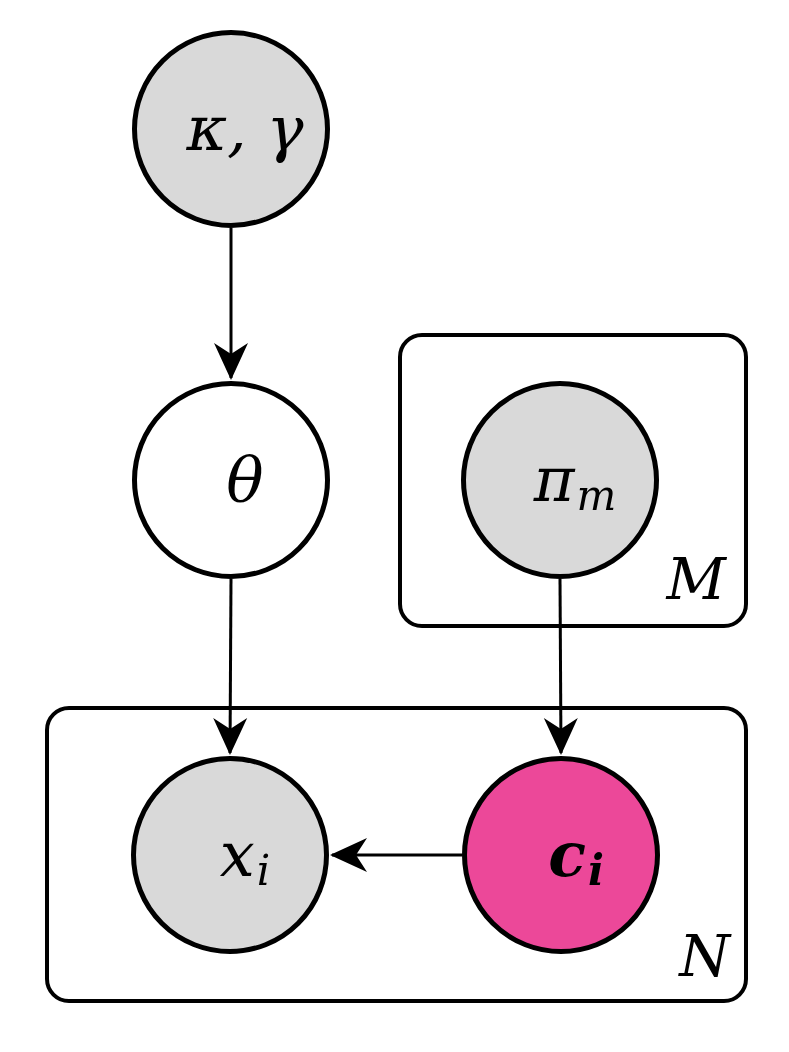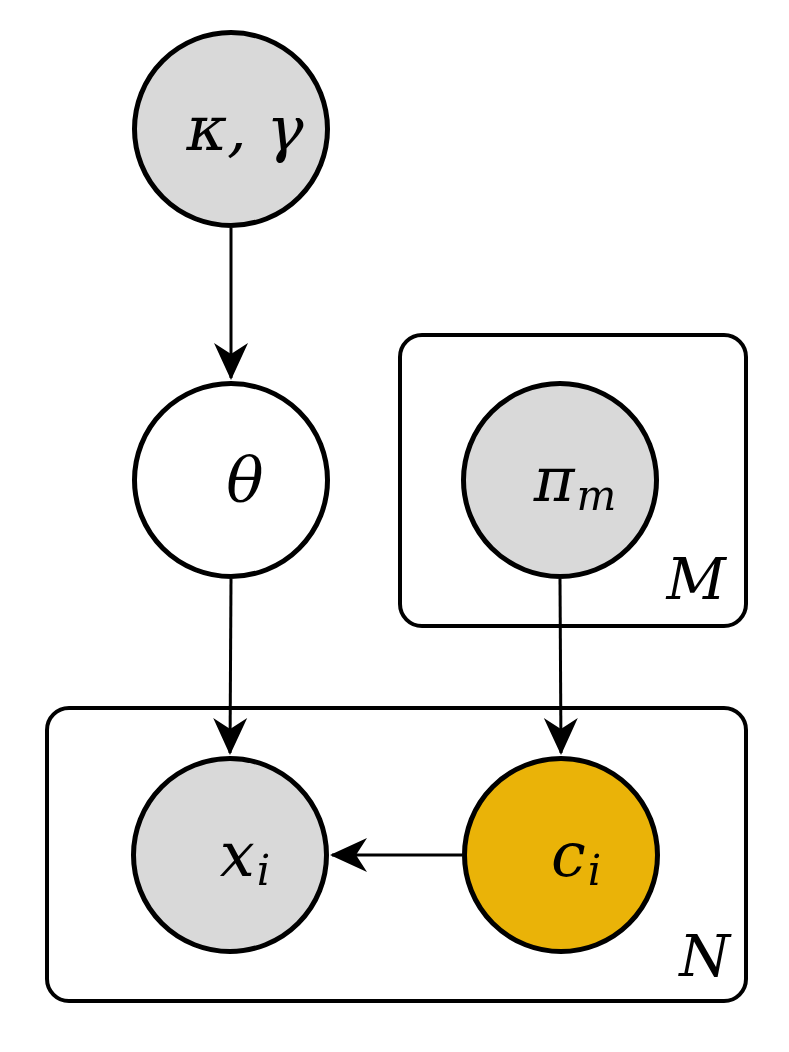--- a/index.html
+++ b/index.html
@@ -109,17 +109,17 @@
   </div>
 
   <div class="node node-x" style="background: rgb(217, 217, 217);">
     <span class="node-label"><span>x</span><span class="node-sub">i</span></span>
   </div>
 
   <div class="node node-pi" style="background: rgb(217, 217, 217);">
     <span class="node-label"><span>π</span><span class="node-sub">m</span></span>
   </div>
 
-  <div class="node node-c" style="background: #eab308;">
+  <div class="node node-c" style="background: #ec4899; font-weight: bold;">
     <span class="node-label"><span>c</span><span class="node-sub">i</span></span>
   </div>
 
 </div>
 
 </body></html>

